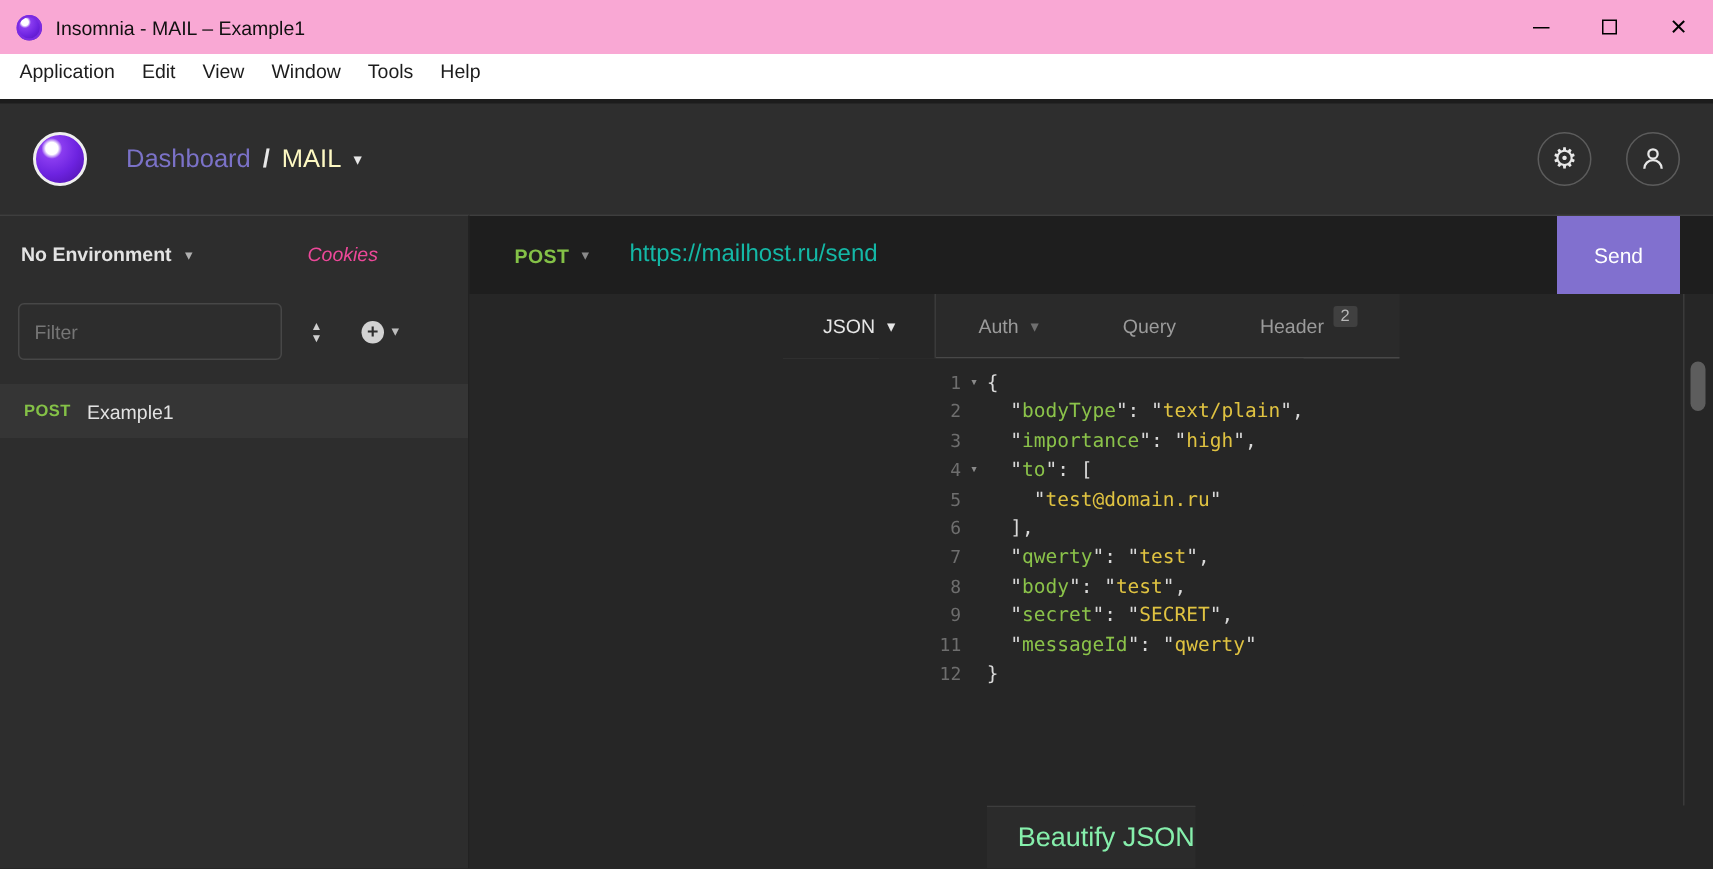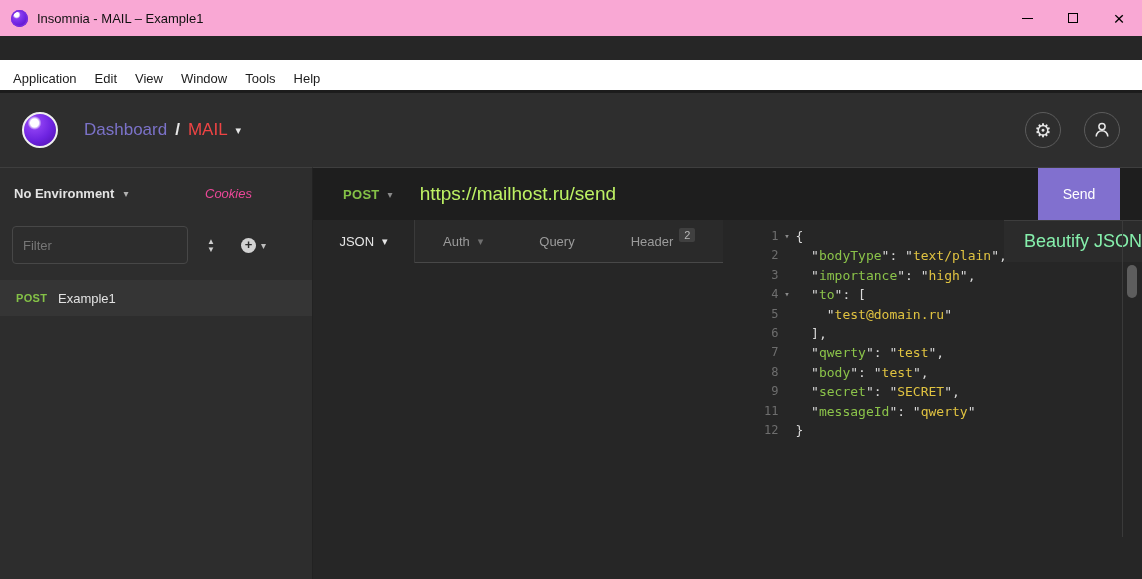--- a/index.html
+++ b/index.html
@@ -14,32 +14,32 @@
     box-shadow:0 0 0 1.5px #7a2be2 inset; }
   .title { margin-left:9px; font-size:13px; color:#111; }
   .win-controls { margin-left:auto; display:flex; height:100%; }
   .win-btn { width:46px; height:100%; background:transparent; border:none; display:flex;
              align-items:center; justify-content:center; cursor:pointer; }
   .glyph-min { width:11px; height:1px; background:#000; display:block; }
   .glyph-max { width:10px; height:10px; border:1px solid #000; display:block; }
   .glyph-close { font-size:19px; line-height:1; color:#000; font-weight:400; }
 
   
-  .menubar { height:30px; background:#ffffff; display:flex; align-items:flex-end; padding-left:4px; flex:none;margin-top:24px; }
+  .menubar { height:30px; background:#ffffff; display:flex; align-items:flex-start; padding-left:4px; flex:none; }
   .menu-item { font-size:13px; color:#1c1c1c; padding:4px 9px; cursor:default; }
 
   
   .header { height:77px; background:#2e2e2e; border-top:3px solid #1c1c1c; display:flex;
             align-items:center; padding:0 22px; flex:none; }
   .logo { width:36px; height:36px; border-radius:50%; border:2px solid #efefef; flex:none;
     background:radial-gradient(circle at 33% 28%, #ffffff 0 13%, #8a3cf0 22%, var(--logo_purple) 55%, #4c0fa8 100%); }
   .breadcrumb { display:flex; align-items:center; margin-left:26px; font-size:17px; }
   .bc-link { color:var(--link); text-decoration:none; cursor:pointer; }
   .bc-sep { color:#e8e8e8; margin:0 8px; font-weight:700; }
-  .bc-current { color:#ef4444; }
+  .bc-current { color:#fef9c3; }
   .caret { font-size:11px; margin-left:8px; }
   .caret.white { color:#e8e8e8; }
   .header-right { margin-left:auto; display:flex; gap:23px; }
   .circle-btn { width:36px; height:36px; border-radius:50%; border:1px solid #5c5c5c; background:transparent;
                 color:#e8e8e8; display:flex; align-items:center; justify-content:center; cursor:pointer; }
   .gear-glyph { font-size:19px; line-height:1; }
 
   
   .content { flex:1; display:flex; min-height:0; }
 
@@ -66,25 +66,25 @@
   .request-item { height:36px; background:#353535; display:flex; align-items:center; padding:0 16px; cursor:pointer; }
   .req-method { font-size:11px; font-weight:700; color:var(--method_green); width:42px; letter-spacing:.3px; }
   .req-name { font-size:13px; color:#e2e2e2; }
 
   
   .main { flex:1; display:flex; flex-direction:column; min-width:0; border-top:1px solid #3e3e3e; }
   .urlbar { height:52px; background:#1e1e1e; display:flex; align-items:center; flex:none; position:relative; }
   .method-dropdown { display:flex; align-items:center; margin-left:30px; cursor:pointer; }
   .method-label { font-size:13px; font-weight:700; color:var(--method_green); letter-spacing:.3px; }
   .method-caret { color:#8a8a8a; font-size:10px; margin-left:8px; }
-  .url-field { margin-left:27px; font-size:19px; color:#bef264; flex:1; cursor:text; }
+  .url-field { margin-left:27px; font-size:16px; color:#14b8a6; flex:1; cursor:text; }
   .send-btn { position:absolute; right:22px; top:0; height:100%; width:82px; background:var(--accent);
               color:#fff; border:none; font-size:14px; cursor:pointer; font-family:"Liberation Sans",sans-serif; }
 
-  .right-pane { flex:1; display:flex; flex-direction:row; min-height:0; position:relative; }
+  .right-pane { flex:1; display:flex; flex-direction:column; min-height:0; position:relative;align-items:center; }
   .tabrow { height:43px; background:#2a2a2a; display:flex; align-items:stretch; border-bottom:1px solid #484848; flex:none; }
   .tab { display:flex; align-items:center; font-size:13px; color:#9b9b9b; cursor:pointer; }
   .tab-json { width:102px; justify-content:center; background:#262626; color:#e6e6e6;
               border-right:1px solid #3a3a3a; margin-bottom:-1px; }
   .tab-json .caret { color:#e6e6e6; }
   .tab-plain { padding:0 28px; }
   .tab-plain .caret { color:#6f6f6f; }
   .tab-badge { background:#404040; color:#b8b8b8; font-size:11px; border-radius:2px; padding:1px 5px;
                margin-left:6px; position:relative; top:-6px; }
 

